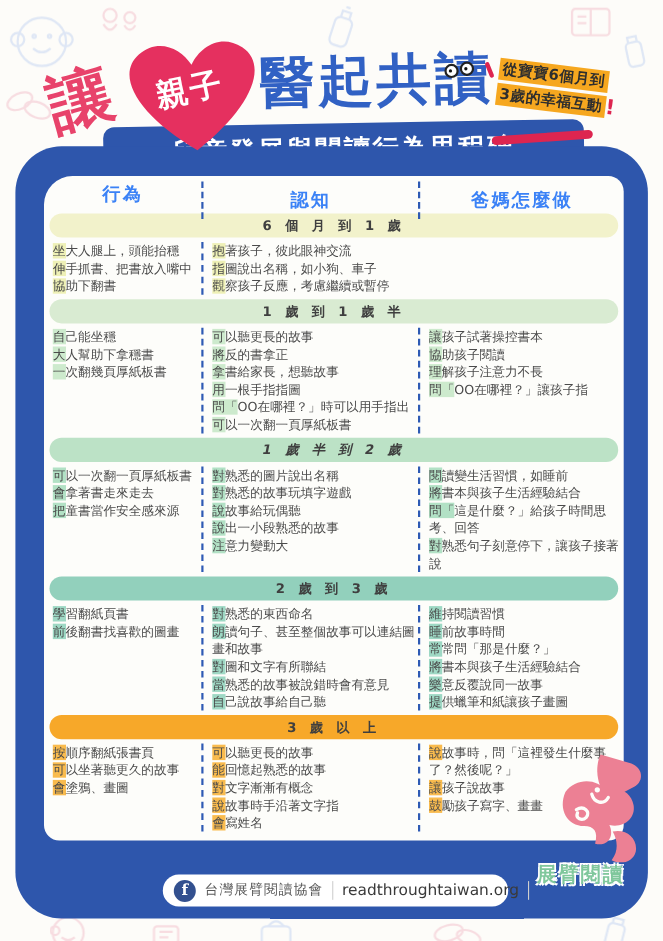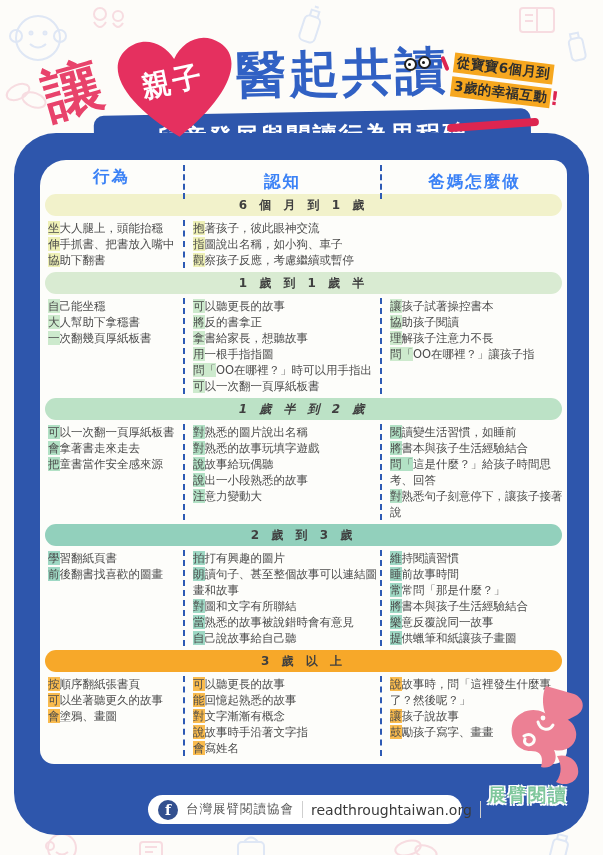--- a/index.html
+++ b/index.html
@@ -245,21 +245,21 @@
         </div>
         <div class="row" style="--hl: #9ed8c4;">
           <div class="col">
             <ul>
               <li>學習翻紙頁書</li>
               <li>前後翻書找喜歡的圖畫</li>
             </ul>
           </div>
           <div class="col">
             <ul>
-              <li>拍打有興趣的圖片</li>
+              <li>對熟悉的東西命名</li>
               <li>朗讀句子、甚至整個故事可以連結圖畫和故事</li>
               <li>對圖和文字有所聯結</li>
               <li>當熟悉的故事被說錯時會有意見</li>
               <li>自己說故事給自己聽</li>
             </ul>
           </div>
           <div class="col">
             <ul>
               <li>維持閱讀習慣</li>
               <li>睡前故事時間</li>

